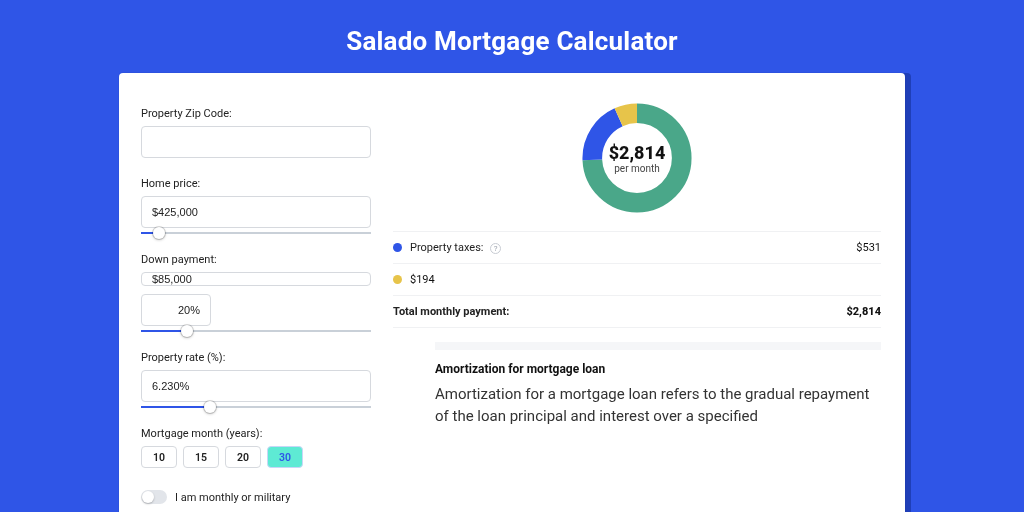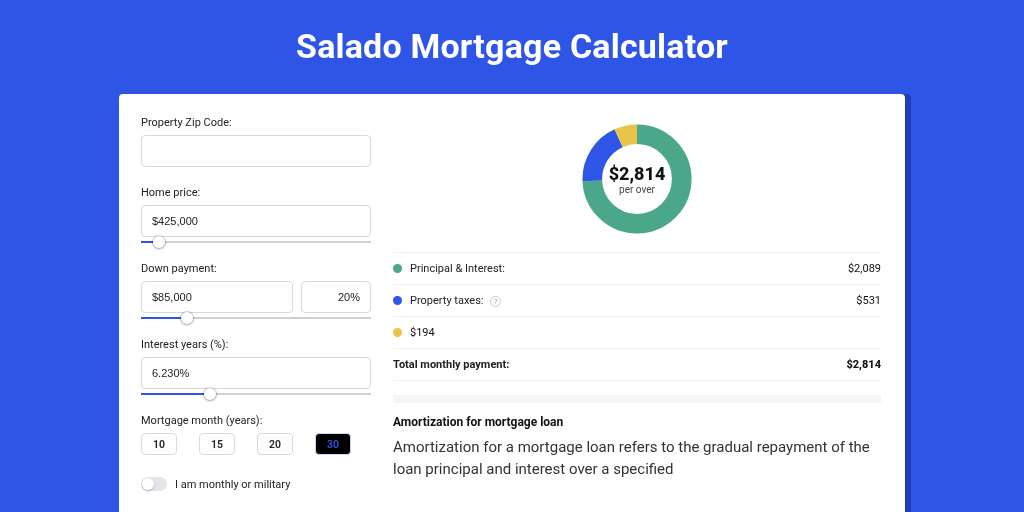--- a/index.html
+++ b/index.html
@@ -6,23 +6,23 @@
   body {
     font-family: -apple-system, BlinkMacSystemFont, "Segoe UI", Roboto, Arial, sans-serif;
     background: #2f55e7;
     width: 1024px;
     height: 512px;
     overflow: hidden;
   }
   .page-title {
     text-align: center;
     color: #fff;
-    font-size: 34px;
+    font-size: 26px;
     font-weight: 700;
-    padding: 26px 0 28px;
+    padding: 26px 0 17px;
     letter-spacing: 0.2px;
   }
   .calc-card {
     background: #fff;
     width: 786px;
     margin: 0 auto;
     border-radius: 4px 4px 0 0;
     box-shadow: 0 0 0 1px rgba(0,0,0,0.03), 6px 0 0 0 #1f3fb8;
     min-height: 420px;
     display: flex;
@@ -53,20 +53,21 @@
     border-radius: 4px;
     background: #fff;
     padding: 0 10px;
     font-size: 11px;
     color: #222;
   }
   .text-input.small { width: 70px; text-align: right; }
   .row-two {
     display: flex;
     gap: 8px;
+    flex-direction: column;
   }
   .row-two .text-input:first-child { flex: 1; }
   .slider-track {
     position: relative;
     height: 2px;
     background: #c9d0d8;
     margin-top: 4px;
   }
   .slider-fill {
     position: absolute;
@@ -79,40 +80,40 @@
     position: absolute;
     top: -5px;
     width: 12px;
     height: 12px;
     background: #fff;
     border-radius: 50%;
     box-shadow: 0 0 0 1px rgba(0,0,0,0.15), 0 1px 3px rgba(0,0,0,0.25);
   }
   .period-row {
     display: flex;
-    gap: 22px;
+    gap: 6px;
     margin-top: 6px;
   }
   .period-btn {
     flex: none;
     width: 36px;
     height: 22px;
     border: 1px solid #d6d9de;
     border-radius: 4px;
     background: #fff;
     font-size: 10.5px;
     font-weight: 600;
     color: #222;
     display: flex;
     align-items: center;
     justify-content: center;
     cursor: pointer;
   }
   .period-btn.active {
-    background: #000000;
+    background: #5eead4;
     color: #2f55e7;
     border-color: #c8d6f7;
   }
   .toggle-row {
     display: flex;
     align-items: center;
     gap: 8px;
     margin-top: 22px;
   }
   .toggle {
@@ -196,57 +197,58 @@
     border: 1px solid #c8ccd3;
     border-radius: 50%;
     font-size: 8px;
     color: #9aa1ac;
     margin-left: 4px;
   }
   .amort-card {
     border-top: 8px solid #f5f6f8;
     margin-top: 14px;
     padding-top: 12px;
+    margin-left: 42px;
   }
   .amort-text {
     font-size: 15px;
     color: #333;
     margin-top: 8px;
     line-height: 1.45;
   }
 </style>
 </head>
 <body>
 
 <h1 class="page-title">Salado Mortgage Calculator</h1>
 
 <div class="calc-card">
   <div class="left-col">
 
-    <div class="field-label" style="margin-top:0">Property Zip Code:</div>
+    <div class="field-label" style="margin-top:12px">Property Zip Code:</div>
     <input class="text-input" value="" style="">
 
     <div class="field-label">Home price:</div>
     <input class="text-input" value="$425,000" style="">
     <div class="slider-track">
       <div class="slider-fill" style="width:8%"></div>
       <div class="slider-thumb" style="left:calc(8% - 6px)"></div>
     </div>
 
     <div class="field-label">Down payment:</div>
     <div class="row-two">
       <input class="text-input" value="$85,000" style="">
       <input class="text-input small" value="20%" style="">
     </div>
     <div class="slider-track">
       <div class="slider-fill" style="width:20%"></div>
       <div class="slider-thumb" style="left:calc(20% - 6px)"></div>
     </div>
 
-    <div class="field-label">Interest years (%):</div>
+    <div class="field-label">Property rate (%):</div>
     <input class="text-input" value="6.230%" style="">
     <div class="slider-track">
       <div class="slider-fill" style="width:30%"></div>
       <div class="slider-thumb" style="left:calc(30% - 6px)"></div>
     </div>
 
     <div class="field-label">Mortgage month (years):</div>
     <div class="period-row" id="period-row">
         <div class="period-btn">10</div>
         <div class="period-btn">15</div>
@@ -264,31 +266,26 @@
 
     <div class="donut-wrap">
       <div class="donut">
         <svg viewBox="0 0 42 42">
           <circle cx="21" cy="21" r="15.9155" fill="none" stroke="#4aa789" stroke-width="7" stroke-dasharray="74.2 25.8" stroke-dashoffset="0"></circle>
           <circle cx="21" cy="21" r="15.9155" fill="none" stroke="#2f55e7" stroke-width="7" stroke-dasharray="18.9 81.1" stroke-dashoffset="-74.2"></circle>
           <circle cx="21" cy="21" r="15.9155" fill="none" stroke="#e7c44a" stroke-width="7" stroke-dasharray="6.9 93.1" stroke-dashoffset="-93.1"></circle>
         </svg>
         <div class="donut-center">
           <div class="big">$2,814</div>
-          <div class="sub">per over</div>
+          <div class="sub">per month</div>
         </div>
       </div>
     </div>
 
     <div class="breakdown-list" id="breakdown-list">
-        <div class="bl-row">
-          <span class="dot green"></span>
-          <span class="bl-label">Principal &amp; Interest: </span>
-          <span class="bl-val">$2,089</span>
-        </div>
         <div class="bl-row">
           <span class="dot blue"></span>
           <span class="bl-label">Property taxes: <span class="help-icon">?</span></span>
           <span class="bl-val">$531</span>
         </div>
         <div class="bl-row">
           <span class="dot yellow"></span>
           <span class="bl-val">$194</span>
         </div>
         <div class="bl-row total">

